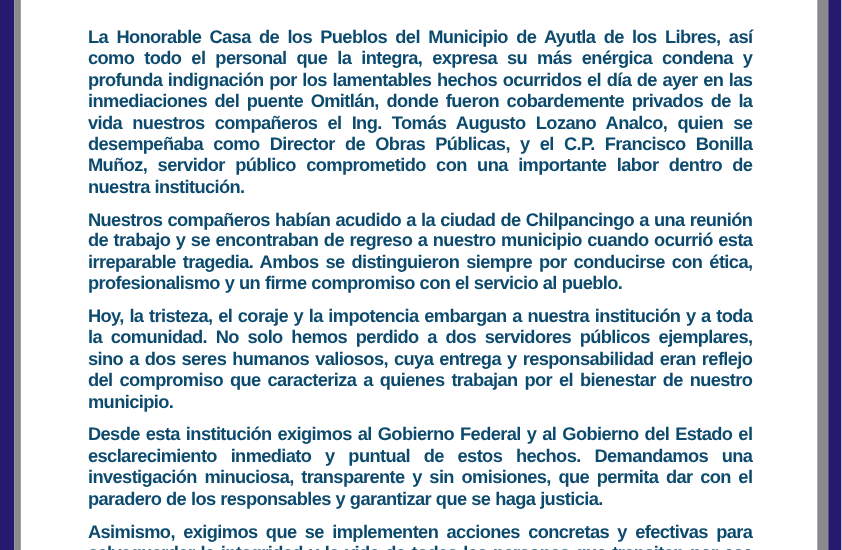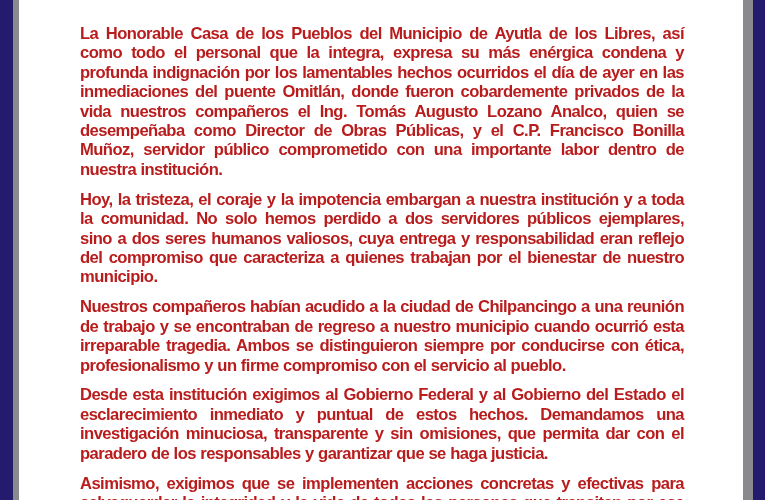--- a/index.html
+++ b/index.html
@@ -40,38 +40,38 @@
     left: 61px;
     top: 24px;
     width: 604px;
   }
   .content p {
     margin: 0 0 10.5px 0;
     font-family: "Liberation Sans", sans-serif;
     font-weight: bold;
     font-size: 16.6px;
     line-height: 19.4px;
-    color: #b91c1c;
+    color: #0c4a6e;
     text-align: justify;
     text-align-last: left;
     letter-spacing: -0.55px;
     word-spacing: 0.3px;
   }
 </style>
 </head>
 <body>
 
 <div class="frame-left-outer"></div>
 <div class="frame-left-inner"></div>
 
 <div class="page">
   <div class="content">
     <p>La Honorable Casa de los Pueblos del Municipio de Ayutla de los Libres, así como todo el personal que la integra, expresa su más enérgica condena y profunda indignación por los lamentables hechos ocurridos el día de ayer en las inmediaciones del puente Omitlán, donde fueron cobardemente privados de la vida nuestros compañeros el Ing. Tomás Augusto Lozano Analco, quien se desempeñaba como Director de Obras Públicas, y el C.P. Francisco Bonilla Muñoz, servidor público comprometido con una importante labor dentro de nuestra institución.</p>
+    <p>Nuestros compañeros habían acudido a la ciudad de Chilpancingo a una reunión de trabajo y se encontraban de regreso a nuestro municipio cuando ocurrió esta irreparable tragedia. Ambos se distinguieron siempre por conducirse con ética, profesionalismo y un firme compromiso con el servicio al pueblo.</p>
     <p>Hoy, la tristeza, el coraje y la impotencia embargan a nuestra institución y a toda la comunidad. No solo hemos perdido a dos servidores públicos ejemplares, sino a dos seres humanos valiosos, cuya entrega y responsabilidad eran reflejo del compromiso que caracteriza a quienes trabajan por el bienestar de nuestro municipio.</p>
-    <p>Nuestros compañeros habían acudido a la ciudad de Chilpancingo a una reunión de trabajo y se encontraban de regreso a nuestro municipio cuando ocurrió esta irreparable tragedia. Ambos se distinguieron siempre por conducirse con ética, profesionalismo y un firme compromiso con el servicio al pueblo.</p>
     <p>Desde esta institución exigimos al Gobierno Federal y al Gobierno del Estado el esclarecimiento inmediato y puntual de estos hechos. Demandamos una investigación minuciosa, transparente y sin omisiones, que permita dar con el paradero de los responsables y garantizar que se haga justicia.</p>
     <p>Asimismo, exigimos que se implementen acciones concretas y efectivas para salvaguardar la integridad y la vida de todas las personas que transitan por ese tramo carretero y por las carreteras de toda la región, a fin de evitar que un acontecimiento tan doloroso y condenable vuelva a repetirse.</p>
 
   </div>
 </div>
 
 <div class="frame-right-inner"></div>
 <div class="frame-right-outer"></div>
 
 </body></html>

